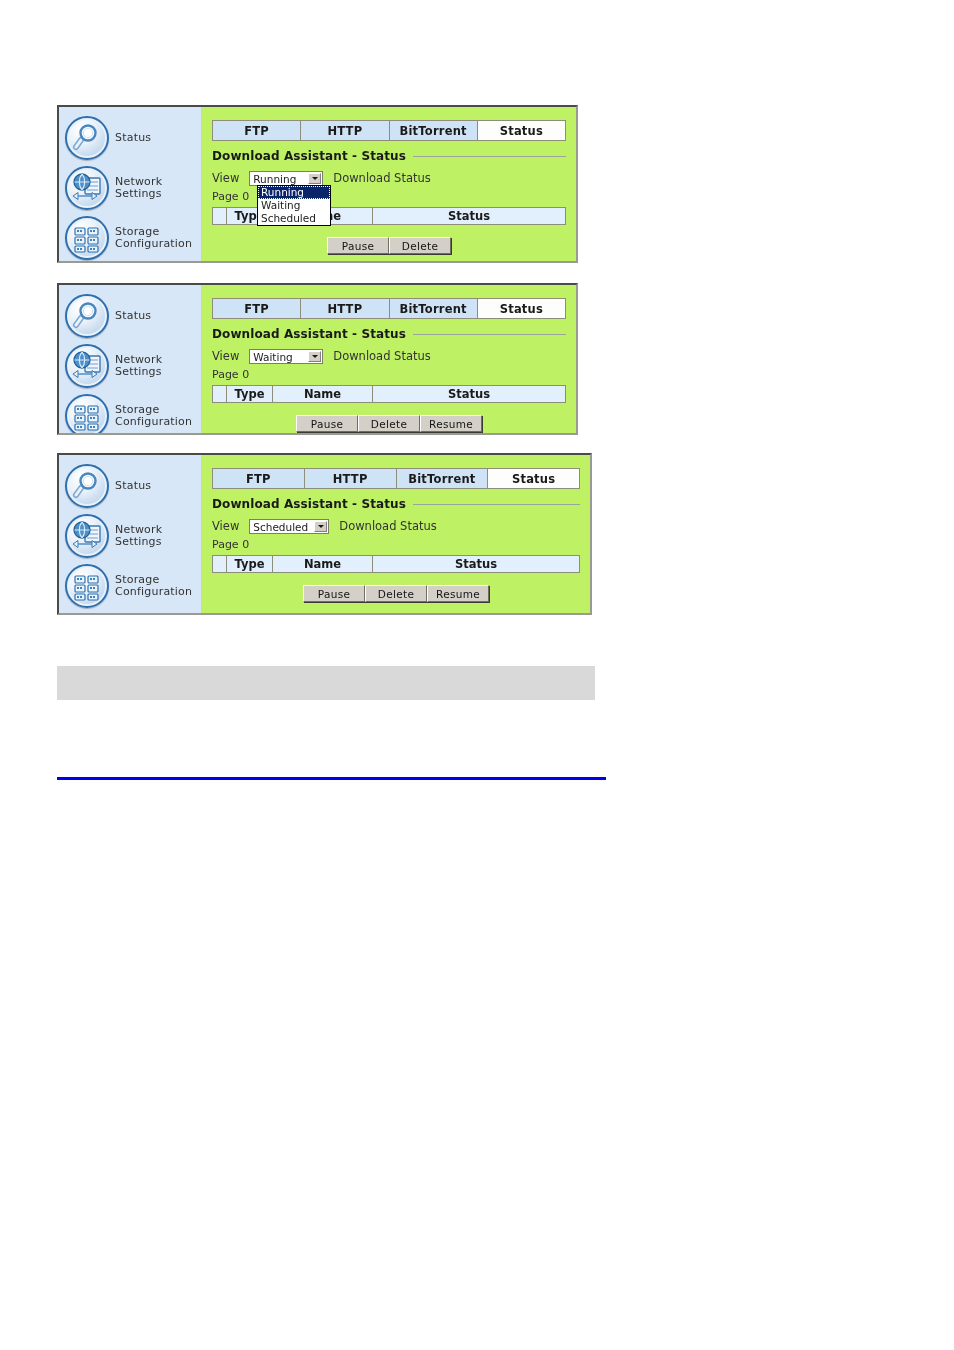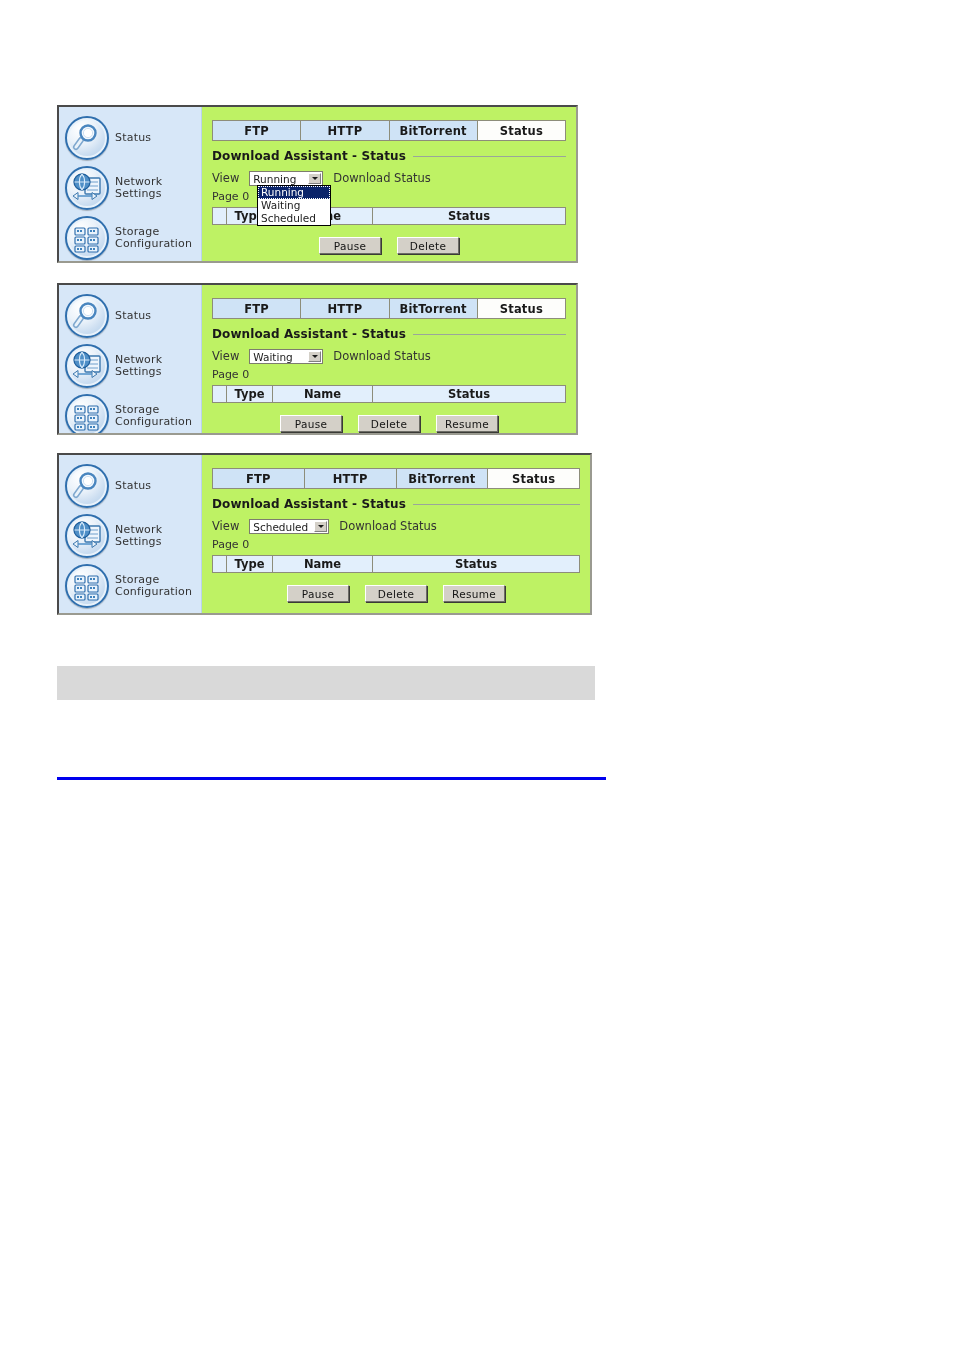--- a/index.html
+++ b/index.html
@@ -225,21 +225,21 @@
   .th:last-child { border-right: none; }
   .th.c-chk { flex: 0 0 14px; }
   .th.c-type { flex: 0 0 46px; }
   .th.c-name { flex: 0 0 100px; }
   .th.c-status { flex: 1 1 auto; }
 
   
   .btnrow {
     display: flex;
     justify-content: center;
-    gap: 16px;
+    gap: 0;
     margin-top: 12px;
   }
   .btn {
     min-width: 62px;
     height: 17px;
     background: #d4d0c8;
     border: 1px solid #ffffff;
     border-right-color: #6d6d66;
     border-bottom-color: #6d6d66;
     box-shadow: 1px 1px 0 #3a3a36;

